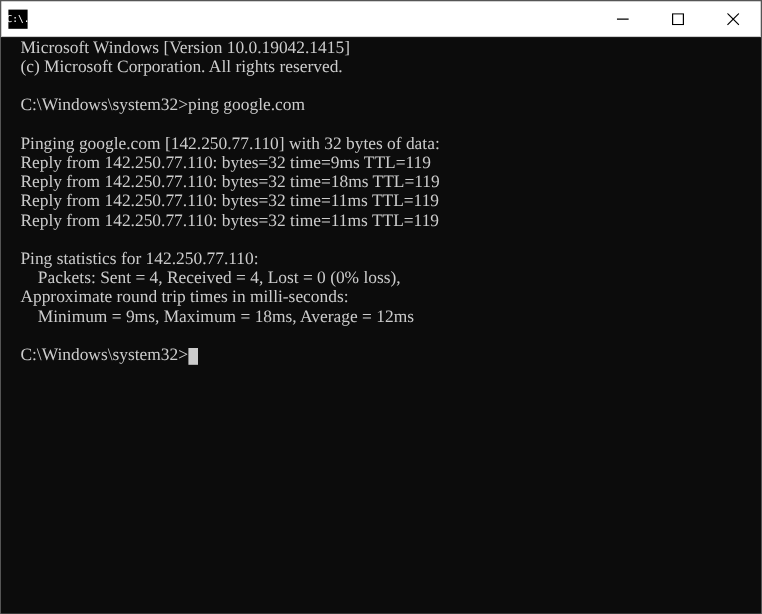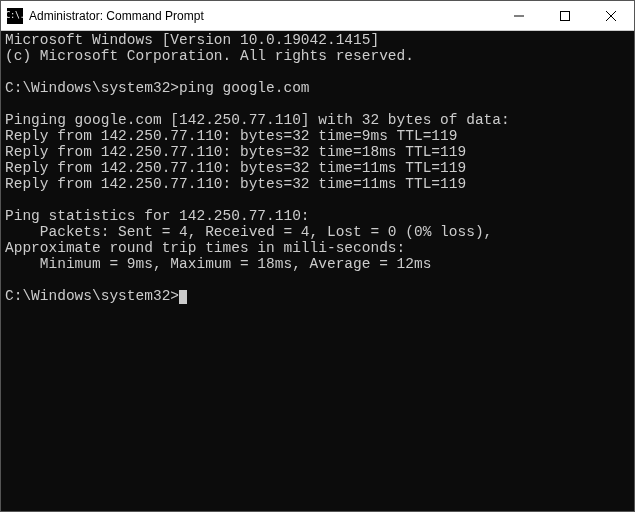--- a/index.html
+++ b/index.html
@@ -50,24 +50,24 @@
     align-items: center;
     justify-content: center;
     font-size: 10px;
     color: #000;
   }
   .tb-btn svg { stroke: currentColor; }
   .terminal {
     flex: 1;
     background: #0c0c0c;
     color: #cccccc;
-    font-family: Liberation Mono, monospace;
+    font-family: Liberation Serif, serif;
     font-size: 14.5px;
     line-height: 1.1;
-    padding: 2px 4px;
+    padding: 2px 16px;
     overflow: hidden;
     white-space: pre;
   }
   .terminal .line { min-height: 16px; }
   .cursor {
     display: inline-block;
     width: 8px;
     height: 14px;
     background: #cccccc;
     vertical-align: text-bottom;
@@ -76,21 +76,20 @@
   }
   @keyframes blink { 50% { opacity: 0; } }
 </style>
 </head>
 <body>
 
 <div class="window">
 
   <div class="titlebar">
     <div class="icon">C:\.</div>
-    <div class="title">Administrator: Command Prompt</div>
     <div class="spacer"></div>
     <div class="tb-btn">
       <svg width="10" height="10">
           <line x1="0" y1="5" x2="10" y2="5" stroke-width="1"></line>
         </svg>
     </div>
     <div class="tb-btn">
       <svg width="10" height="10">
           <rect x="0.5" y="0.5" width="9" height="9" fill="none" stroke-width="1"></rect>
         </svg>

